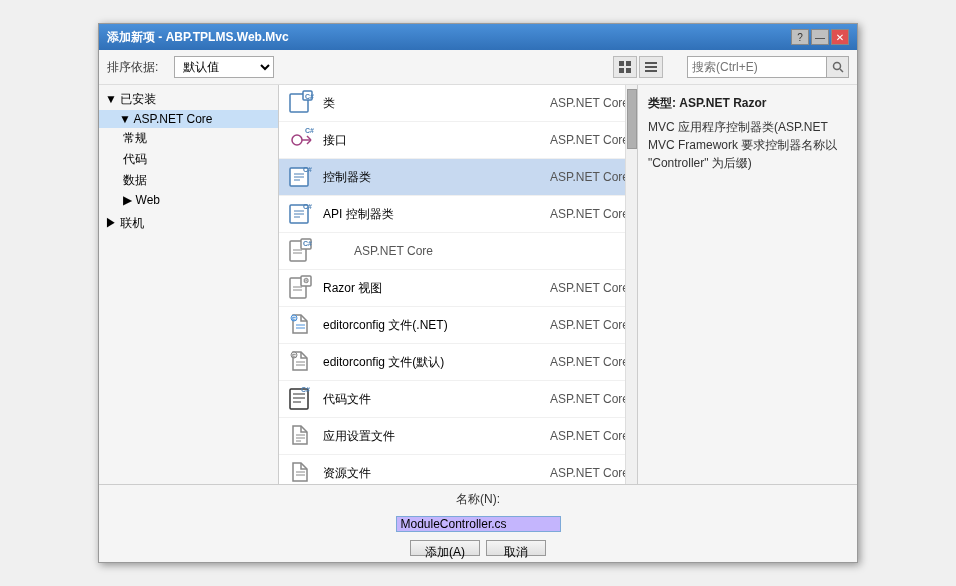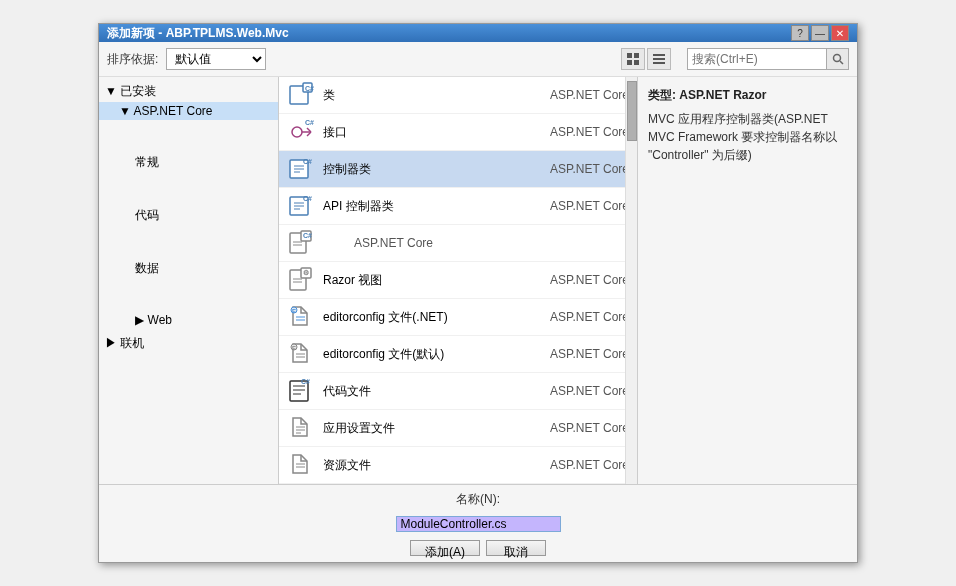--- a/index.html
+++ b/index.html
@@ -23,21 +23,21 @@
       display: flex;
       flex-direction: column;
     }
     .title-bar {
       background: linear-gradient(to bottom, #4a90d9, #3070b8);
       color: white;
       padding: 4px 8px;
       display: flex;
       align-items: center;
       justify-content: space-between;
-      height: 18px;
+      height: 26px;
       flex-shrink: 0;
     }
     .title-bar-text {
       font-size: 12px;
       font-weight: bold;
     }
     .title-bar-buttons {
       display: flex;
       gap: 2px;
     }
@@ -57,21 +57,21 @@
     .dialog-body {
       display: flex;
       flex-direction: column;
       flex: 1;
       overflow: hidden;
     }
     .toolbar {
       display: flex;
       align-items: center;
       padding: 6px 8px;
-      gap: 8px;
+      gap: 16px;
       background: #f5f5f5;
       border-bottom: 1px solid #ddd;
       flex-shrink: 0;
     }
     .toolbar-label {
       color: #333;
       white-space: nowrap;
     }
     .toolbar-select {
       height: 22px;
@@ -138,21 +138,21 @@
       padding: 2px 6px;
       cursor: pointer;
       white-space: nowrap;
       display: flex;
       align-items: center;
       gap: 4px;
     }
     .tree-item.selected { background: #c7dff7; }
     .tree-level-0 { }
     .tree-level-1 { padding-left: 20px; }
-    .tree-level-2 { padding-left: 36px; margin-top: 32px; }
+    .tree-level-2 { padding-left: 24px; }
     .middle-panel {
       flex: 1;
       overflow: hidden;
       display: flex;
       flex-direction: column;
       position: relative;
     }
     .item-list {
       flex: 1;
       overflow-y: auto;

